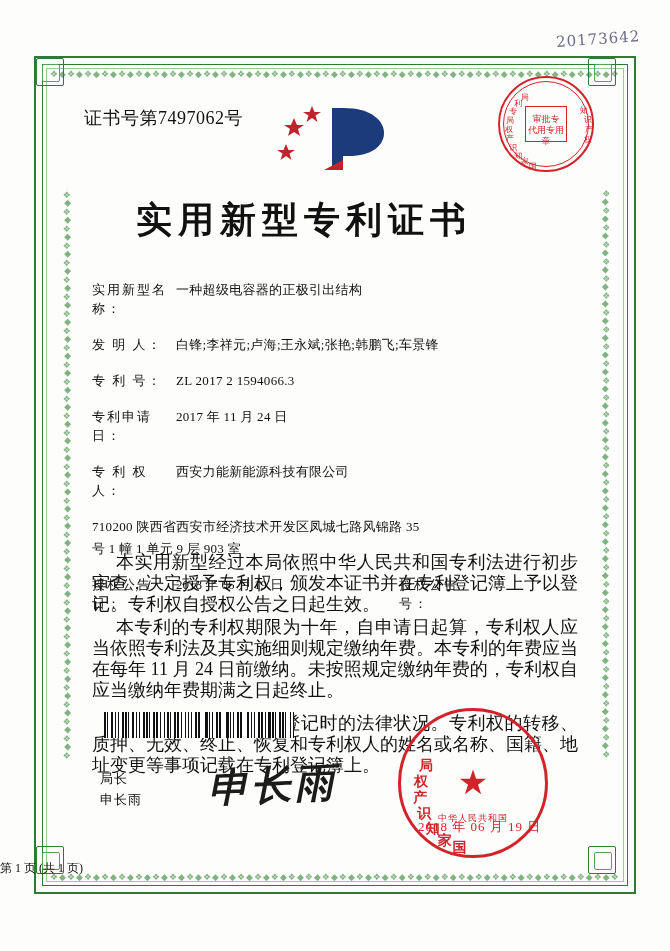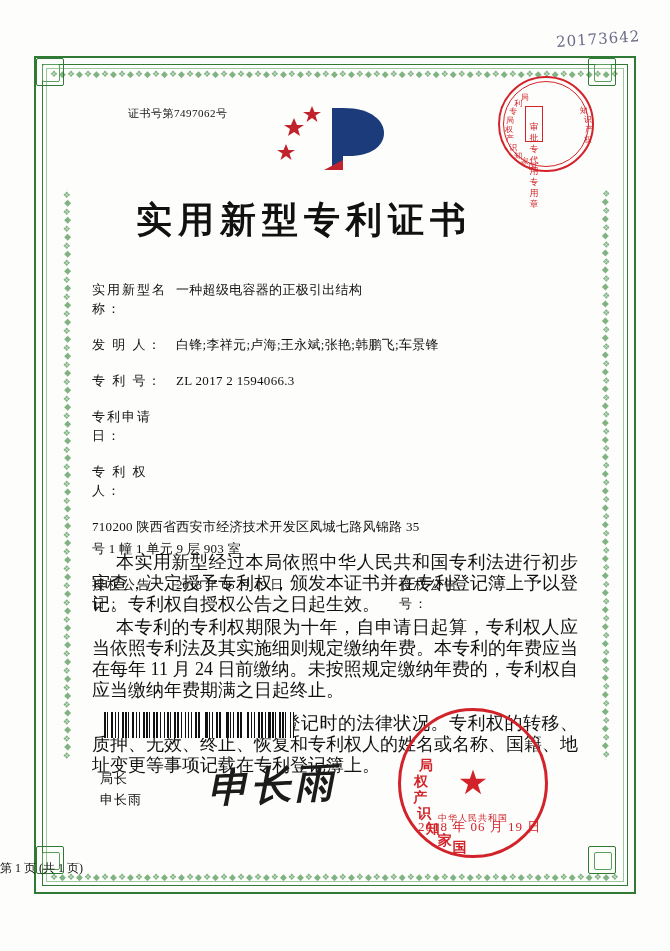--- a/index.html
+++ b/index.html
@@ -82,24 +82,23 @@
     font-size: 15px;
     color: #6d6d8a;
     transform: rotate(-4deg);
     letter-spacing: 1px;
   }
 
   
   .cert-no {
     position: absolute;
     left: 84px; top: 106px;
-    font-size: 11px;
+    font-size: 18px;
     color: #111;
     letter-spacing: .5px;
-    margin-left: 44px;
   }
 
   
   .logo {
     position: absolute;
     left: 272px; top: 100px;
     width: 120px; height: 78px;
   }
 
   
@@ -129,27 +128,27 @@
   }
   .seal-top .ring2 {
     position: absolute;
     left: 5px; top: 5px; right: 5px; bottom: 5px;
     border: 1px solid #d2232a;
     border-radius: 50%;
   }
   .seal-top .center-box {
     position: absolute;
     left: 27px; top: 30px;
-    width: 18px; height: 36px;
+    width: 42px; height: 36px;
     border: 1px solid #d2232a;
     color: #d2232a;
     font-size: 9px;
     line-height: 11px;
     text-align: center;
-    padding-top: 15px;
+    padding-top: 7px;
     box-sizing: border-box;
   }
   .seal-top .arc {
     position: absolute;
     left: 0; top: 0; width: 96px; height: 96px;
     color: #d2232a;
     font-size: 8px;
   }
   .seal-top .arc span {
     position: absolute;
@@ -390,24 +389,26 @@
       <div class="field-value">白锋;李祥元;卢海;王永斌;张艳;韩鹏飞;车景锋</div>
     </div>
 
     <div class="field-row">
       <div class="field-label">专 利 号：</div>
       <div class="field-value">ZL 2017 2 1594066.3</div>
     </div>
 
     <div class="field-row">
       <div class="field-label">专利申请日：</div>
+      <div class="field-value">2017 年 11 月 24 日</div>
     </div>
 
     <div class="field-row">
       <div class="field-label">专 利 权 人：</div>
+      <div class="field-value">西安力能新能源科技有限公司</div>
     </div>
 
     <div class="field-row">
       <div class="field-value">
         <span>710200 陕西省西安市经济技术开发区凤城七路风锦路 35</span>
         <span class="line2">号 1 幢 1 单元 9 层 903 室</span>
       </div>
     </div>
 
     <div class="two-col">

